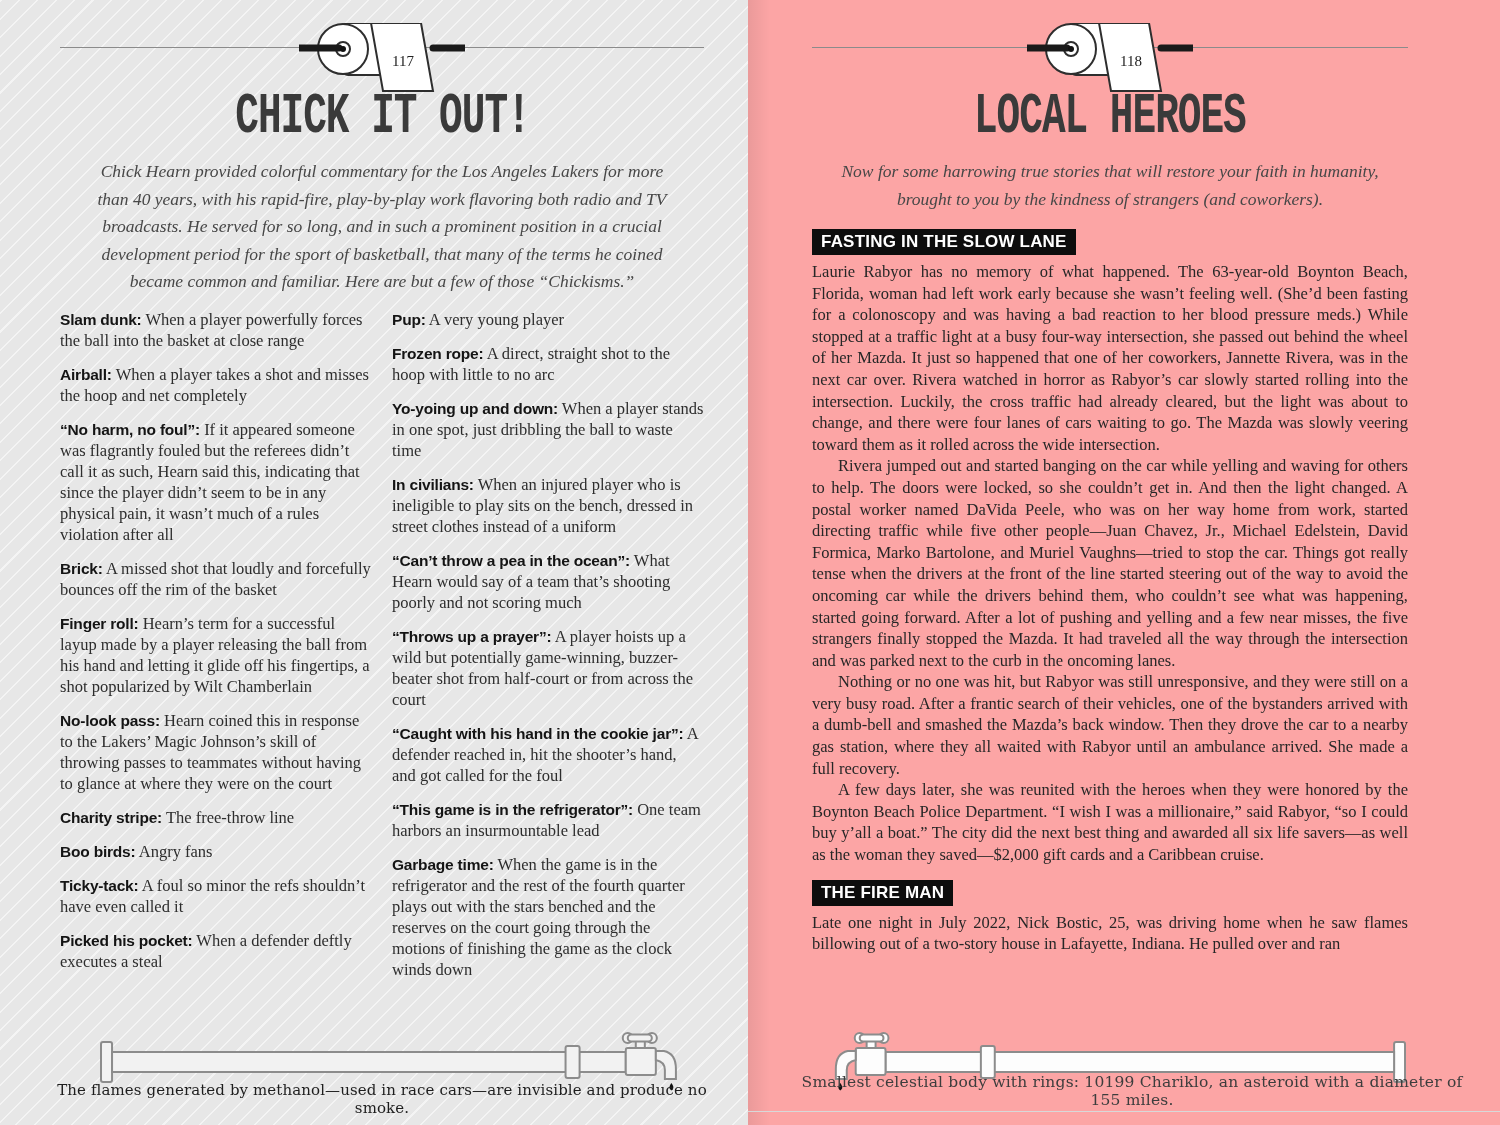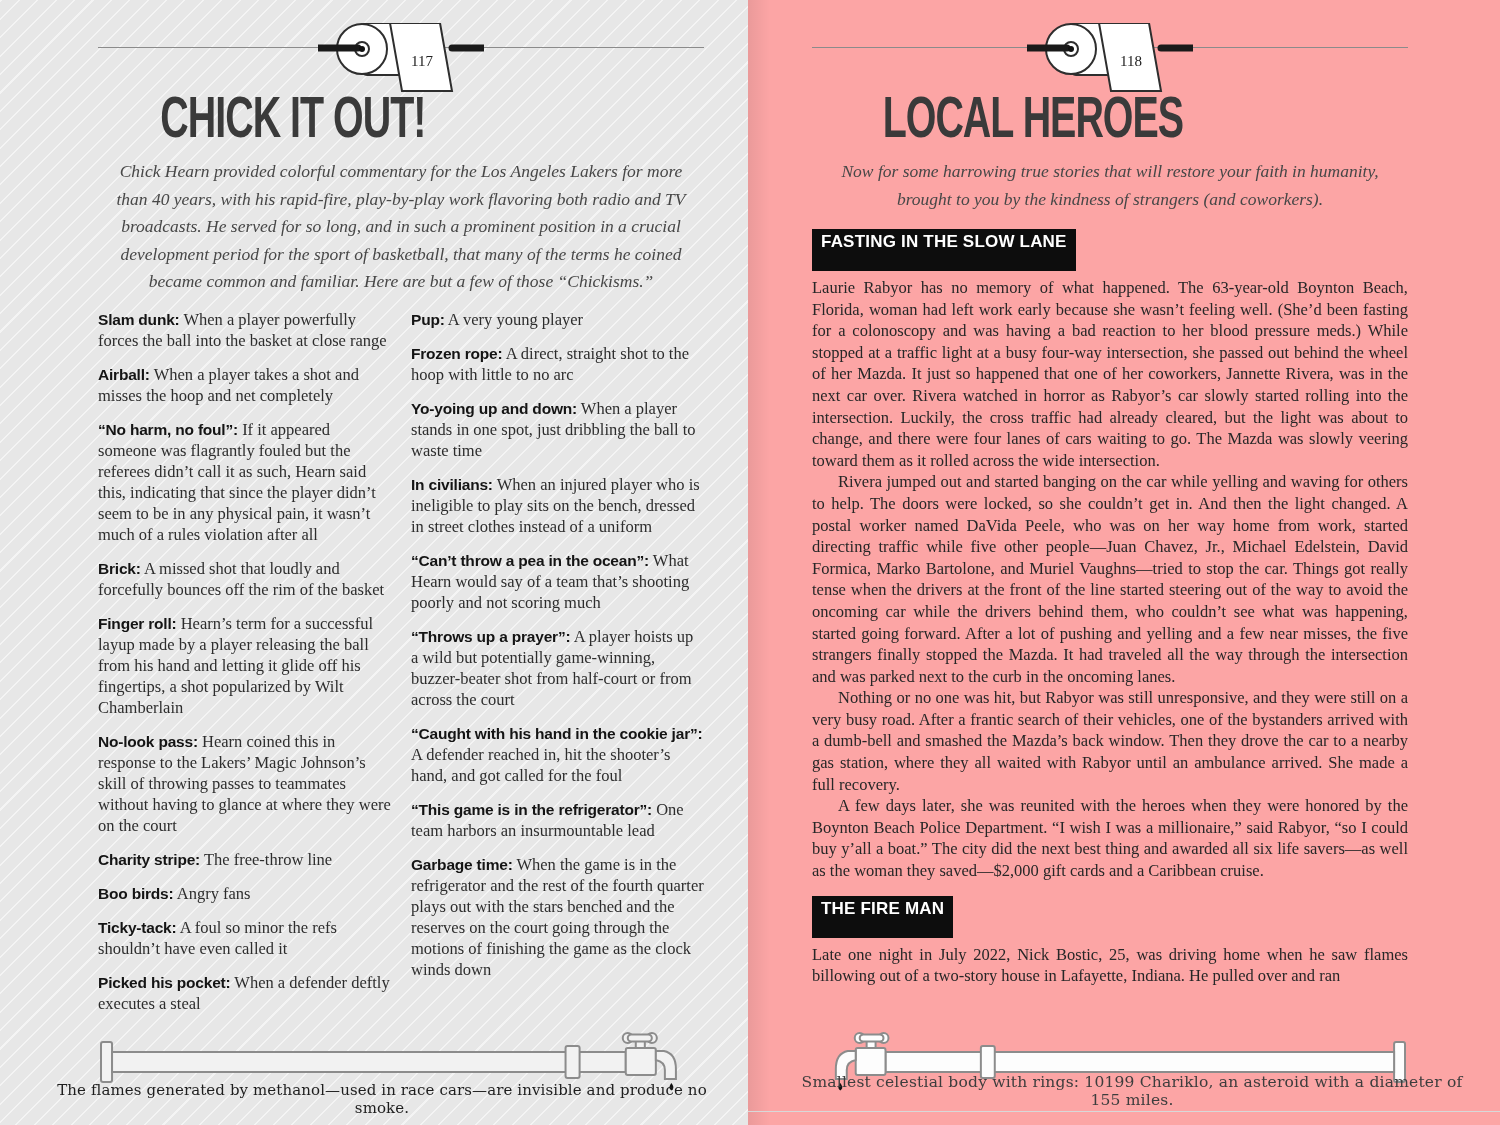--- a/index.html
+++ b/index.html
@@ -5,41 +5,41 @@
   html,body { margin:0; padding:0; }
   body {
     width:1500px; height:1125px; display:flex; overflow:hidden;
     font-family:"Liberation Serif", serif; background:#ffffff;
   }
   .page { position:relative; box-sizing:border-box; height:1125px; }
   .page-left {
     width:748px;
     background-color:#e7e7e7;
     background-image:repeating-linear-gradient(135deg, rgba(255,255,255,.55) 0 1.5px, rgba(255,255,255,0) 1.5px 13px);
-    padding:0 44px 0 98px;
+    padding:0 44px 0 60px;
   }
   .page-right {
     width:752px; background:#fca5a5; padding:0 92px 0 64px;
   }
   .page-right::before {
     content:''; position:absolute; left:0; top:0; bottom:0; width:22px;
     background:linear-gradient(to right, rgba(0,0,0,0.07), rgba(0,0,0,0)); pointer-events:none;
   }
   .page-right::after {
     content:''; position:absolute; left:0; right:0; bottom:13px;
     border-top:1px solid #d8d8d8; pointer-events:none;
   }
   
   .rule { position:relative; margin-top:47px; border-top:1.5px solid #8b8b8b; height:0; }
   .roll-wrap { position:absolute; left:50%; top:-25px; transform:translateX(-50%); width:166px; height:72px; }
   .roll-wrap svg { display:block; }
   
   .page-title {
-    margin:38px 0 0 0; text-align:left; white-space:nowrap;
-    font-family:Liberation Sans, sans-serif; font-weight:bold;
+    margin:38px 0 0 0; text-align:center; white-space:nowrap;
+    font-family:Liberation Mono, monospace; font-weight:bold;
     font-size:58px; line-height:62px; letter-spacing:-1.5px; color:#3a3a3a;
   }
   .page-title > span { display:inline-block; transform:scaleX(.68); transform-origin:center; }
   
   .page-intro {
     margin:10px auto 0 auto; text-align:center; font-style:italic;
     font-size:17.5px; line-height:27.5px; color:#474747;
   }
   .page-left  .page-intro { width:592px; }
   .page-right .page-intro { width:578px; }
@@ -50,21 +50,21 @@
   .term-name {
     font-family:"Liberation Sans", sans-serif; font-weight:bold;
     font-size:15.5px; letter-spacing:-0.2px; color:#141414;
   }
   
   #story { margin-top:16px; }
   .section-bar {
     display:table; background:#0d0d0d; color:#ffffff;
     font-family:"Liberation Sans", sans-serif; font-weight:bold;
     font-size:17px; line-height:17px; letter-spacing:0.2px;
-    padding:4px 9px 21px 9px; margin:14px 0 6px 0;
+    padding:4px 9px 5px 9px; margin:14px 0 6px 0;
   }
   #story > .section-bar:first-child { margin-top:0; }
   .story p {
     margin:0; font-size:16.5px; line-height:21.6px; text-align:justify; color:#272727;
   }
   .story p.indent { text-indent:26px; }
   
   .footer-pipe { position:absolute; bottom:30px; height:64px; }
   .page-left  .footer-pipe { left:98px; right:48px; }
   .page-right .footer-pipe { left:64px; right:92px; }

